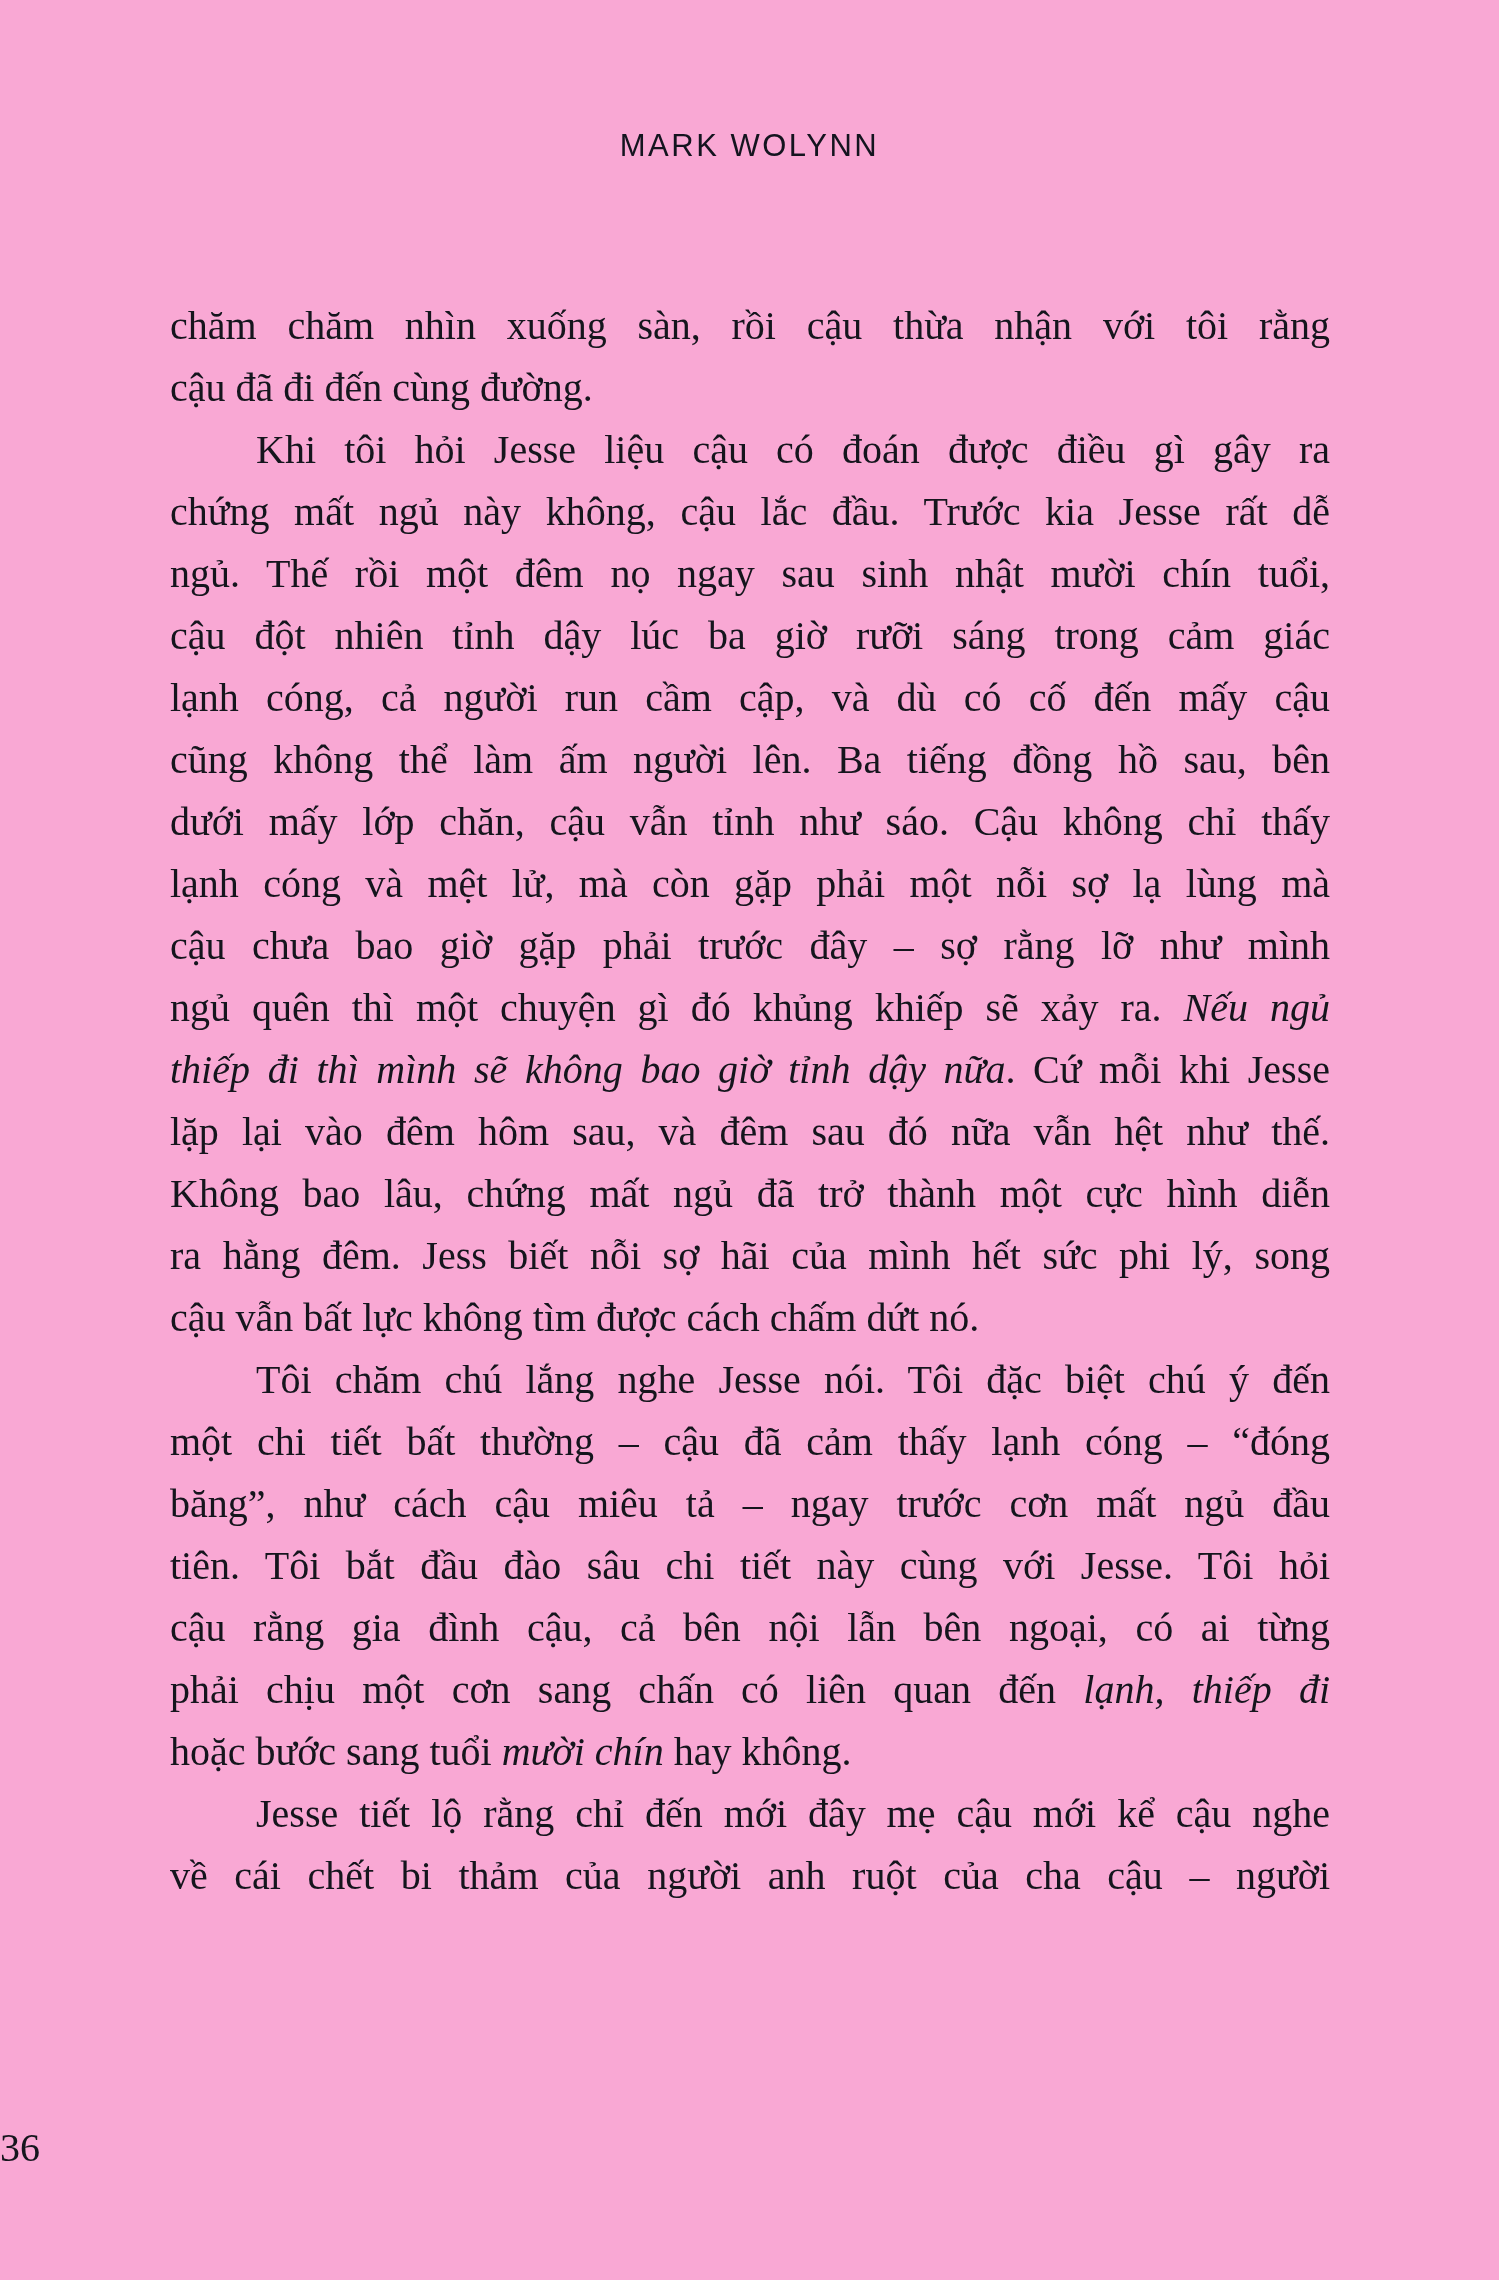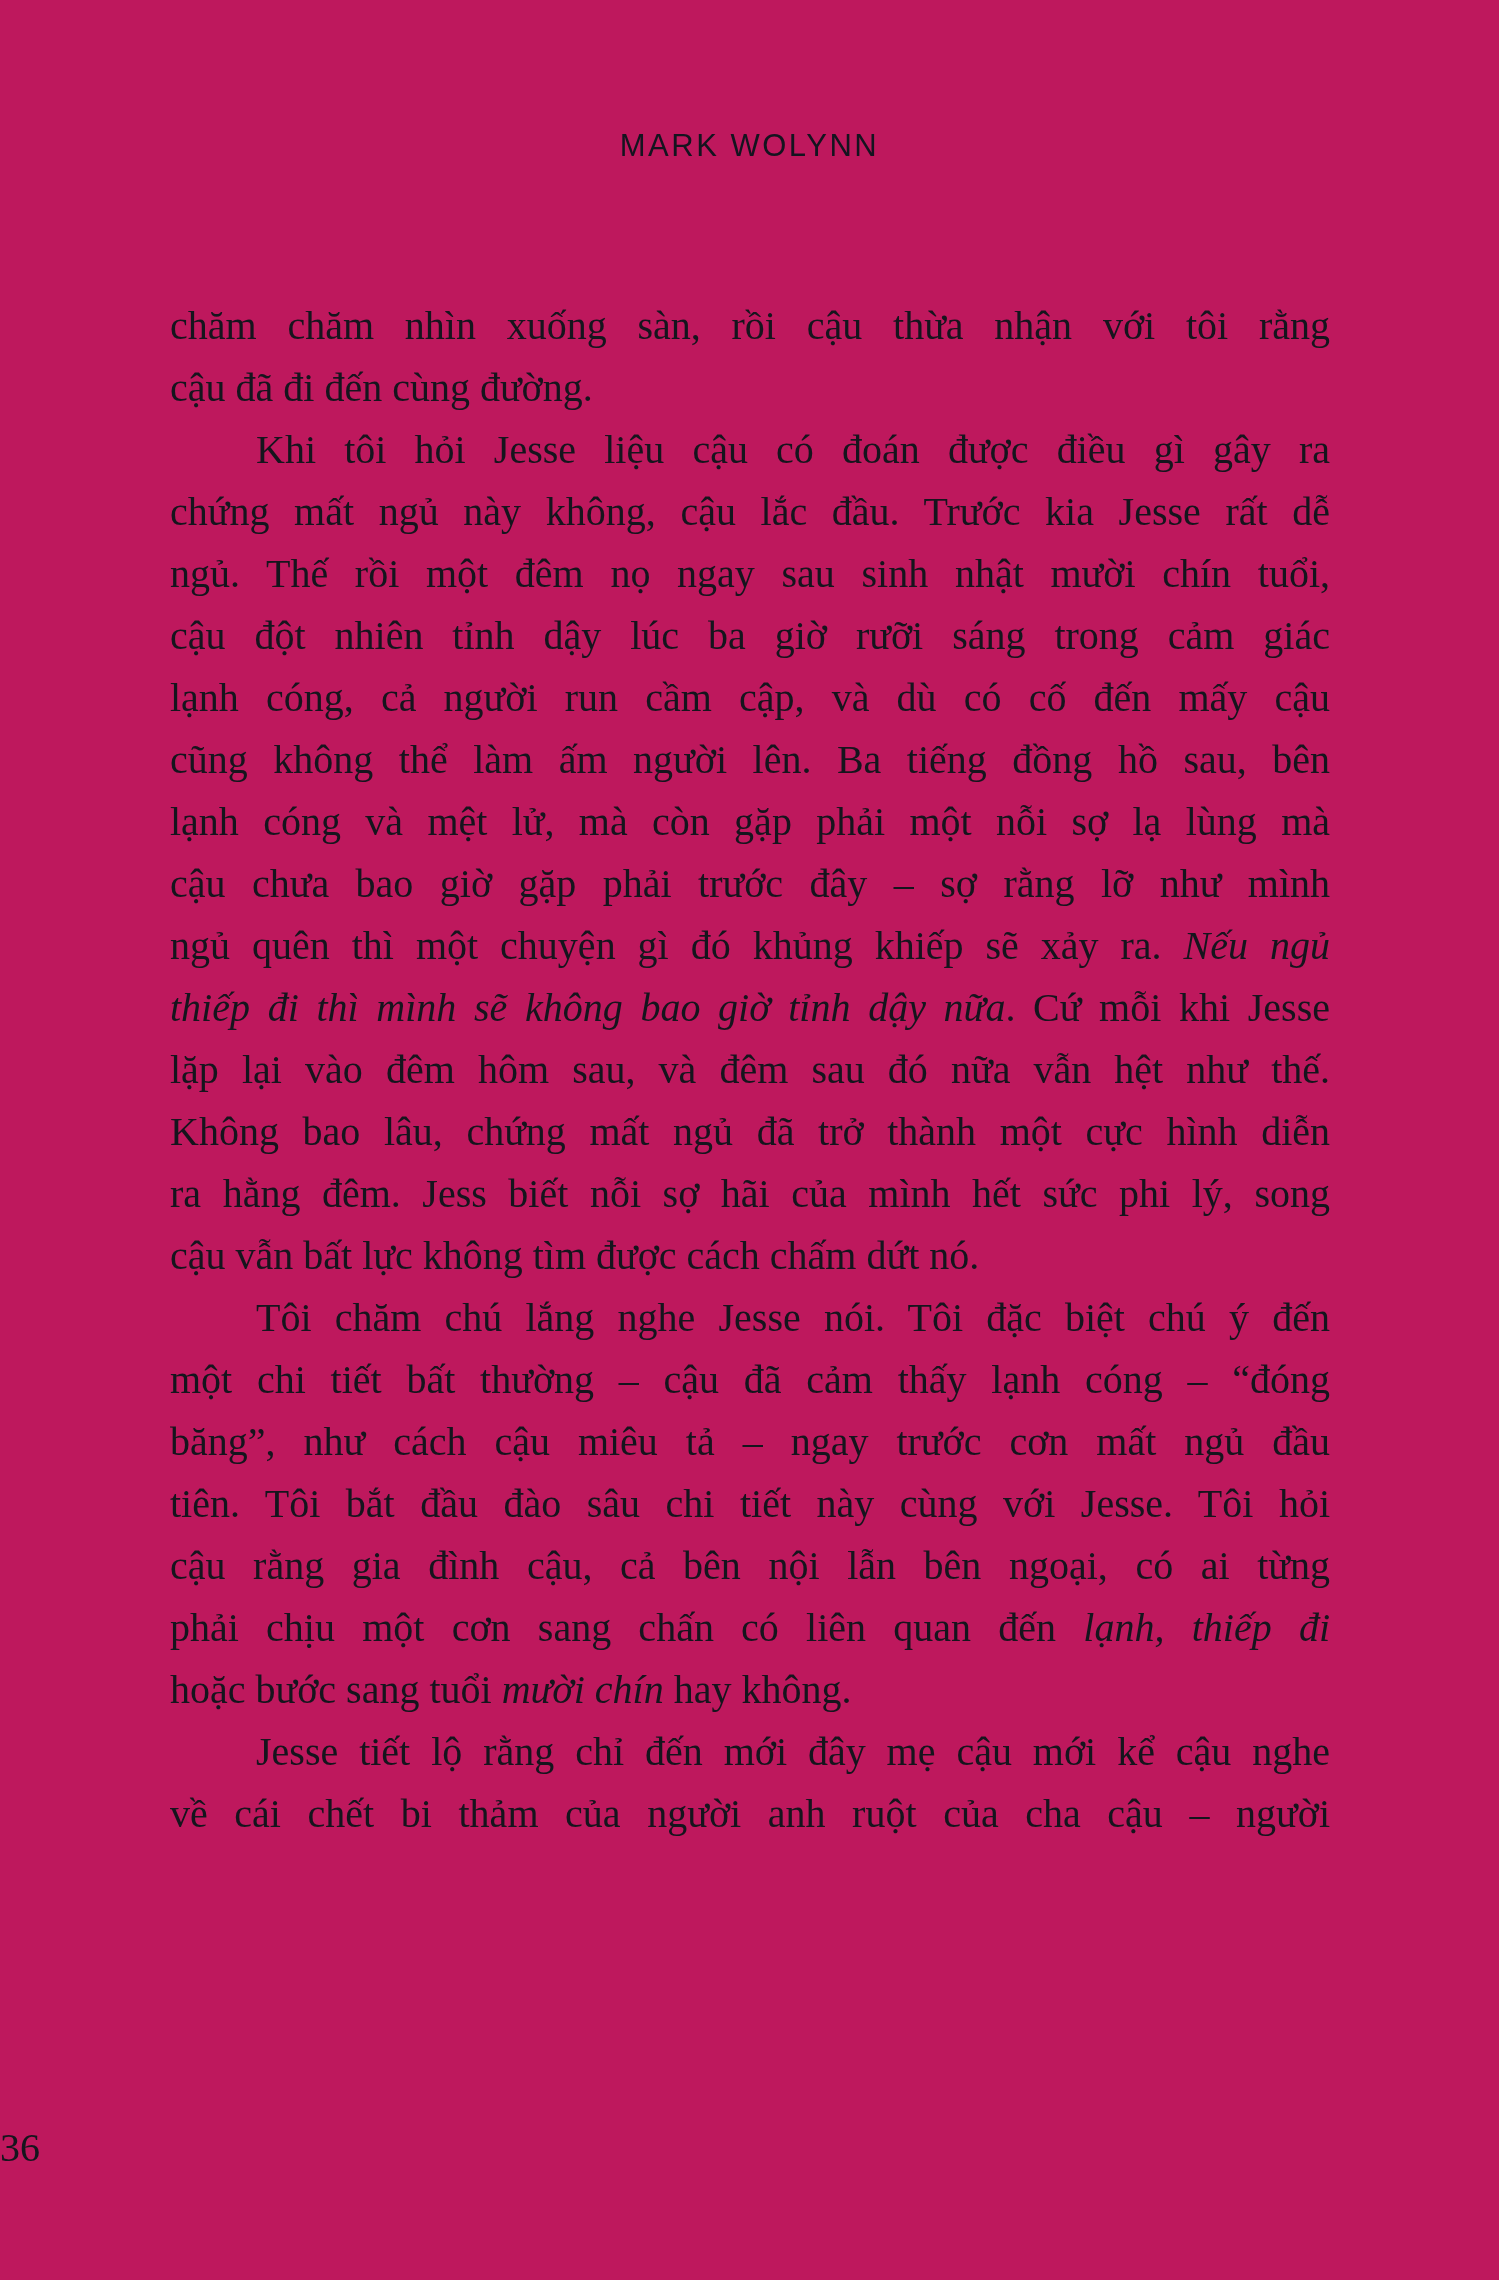--- a/index.html
+++ b/index.html
@@ -4,21 +4,21 @@
 <style>
   html, body {
     margin: 0;
     padding: 0;
     background: #e8e8e8;
   }
   .page {
     position: relative;
     width: 1499px;
     height: 2280px;
-    background: #be185d;
+    background: #f9a8d4;
     margin: 0 auto;
     overflow: hidden;
     font-family: "Liberation Serif", serif;
   }
   .running-head {
     position: absolute;
     top: 128px;
     left: 0;
     right: 0;
     text-align: center;
@@ -74,20 +74,21 @@
       <div class="line end"><span class="run">cậu đã đi đến cùng đường.</span></div>
     </div>
 
     <div class="para">
       <div class="line indent"><span class="run">Khi tôi hỏi Jesse liệu cậu có đoán được điều gì gây ra</span></div>
       <div class="line"><span class="run">chứng mất ngủ này không, cậu lắc đầu. Trước kia Jesse rất dễ</span></div>
       <div class="line"><span class="run">ngủ. Thế rồi một đêm nọ ngay sau sinh nhật mười chín tuổi,</span></div>
       <div class="line"><span class="run">cậu đột nhiên tỉnh dậy lúc ba giờ rưỡi sáng trong cảm giác</span></div>
       <div class="line"><span class="run">lạnh cóng, cả người run cầm cập, và dù có cố đến mấy cậu</span></div>
       <div class="line"><span class="run">cũng không thể làm ấm người lên. Ba tiếng đồng hồ sau, bên</span></div>
+      <div class="line"><span class="run">dưới mấy lớp chăn, cậu vẫn tỉnh như sáo. Cậu không chỉ thấy</span></div>
       <div class="line"><span class="run">lạnh cóng và mệt lử, mà còn gặp phải một nỗi sợ lạ lùng mà</span></div>
       <div class="line"><span class="run">cậu chưa bao giờ gặp phải trước đây – sợ rằng lỡ như mình</span></div>
       <div class="line"><span class="run">ngủ quên thì một chuyện gì đó khủng khiếp sẽ xảy ra. </span><span class="run italic">Nếu ngủ</span></div>
       <div class="line"><span class="run italic">thiếp đi thì mình sẽ không bao giờ tỉnh dậy nữa</span><span class="run">. Cứ mỗi khi Jesse</span></div>
       <div class="line"><span class="run">lặp lại vào đêm hôm sau, và đêm sau đó nữa vẫn hệt như thế.</span></div>
       <div class="line"><span class="run">Không bao lâu, chứng mất ngủ đã trở thành một cực hình diễn</span></div>
       <div class="line"><span class="run">ra hằng đêm. Jess biết nỗi sợ hãi của mình hết sức phi lý, song</span></div>
       <div class="line end"><span class="run">cậu vẫn bất lực không tìm được cách chấm dứt nó.</span></div>
     </div>
 

